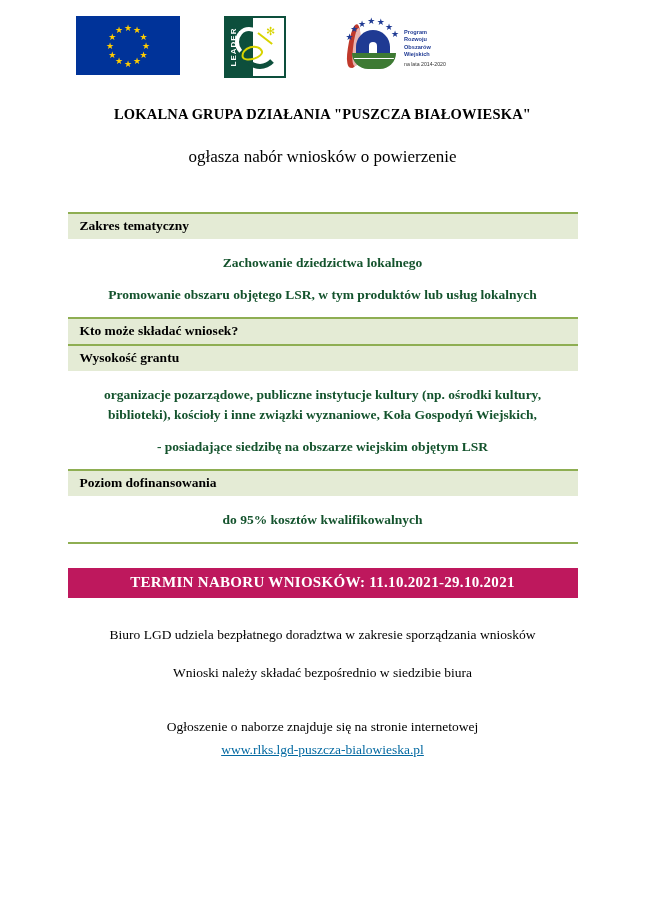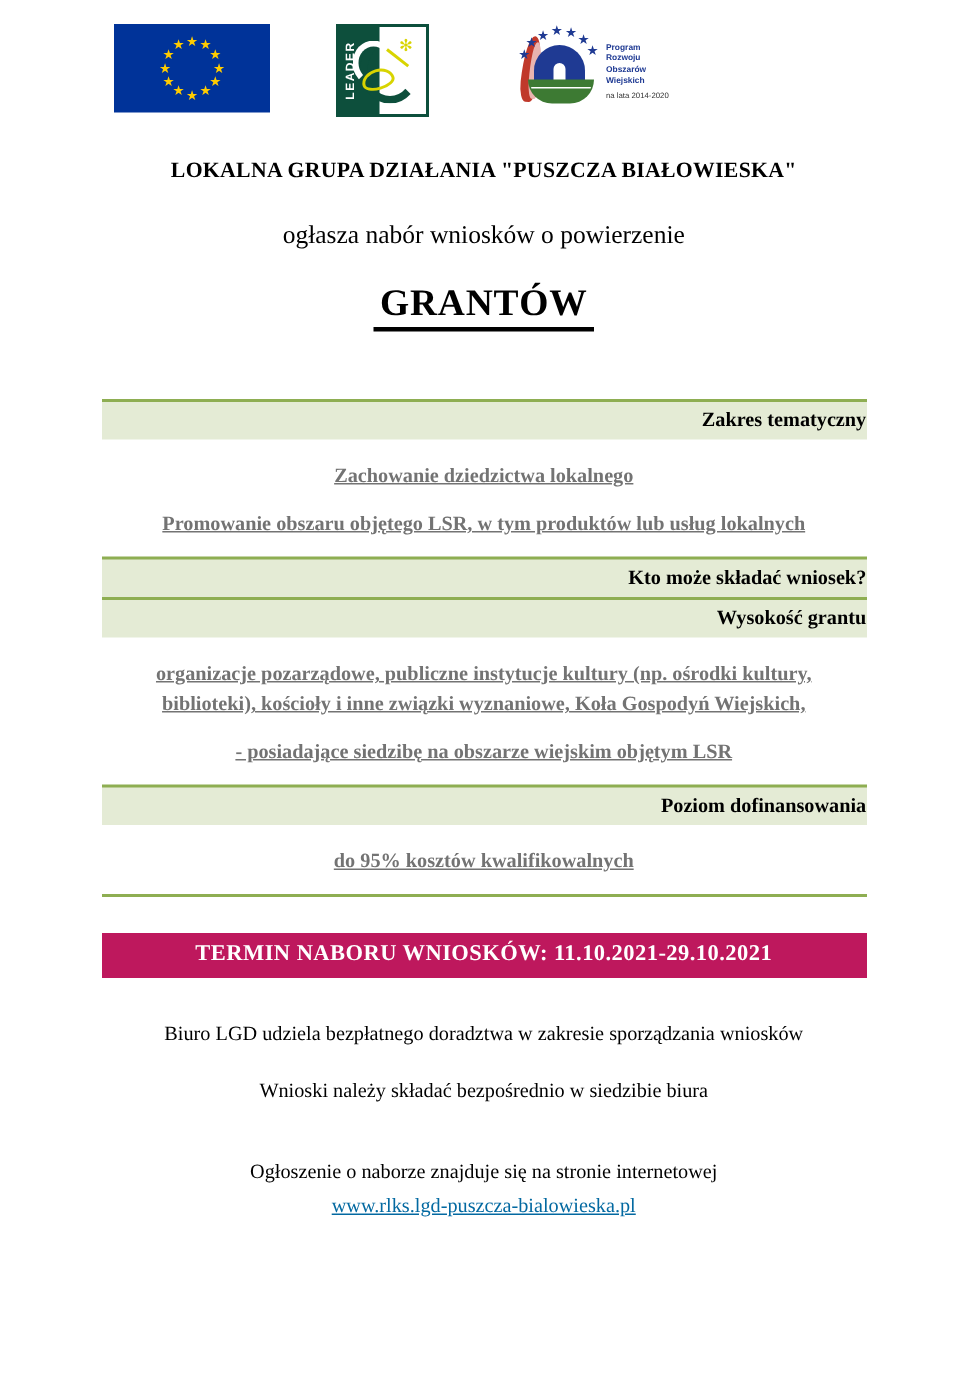--- a/index.html
+++ b/index.html
@@ -275,34 +275,33 @@
 
   
   .info-table {
     width: 510px;
     margin: 45px auto 0 auto;
     border-collapse: collapse;
   }
   .sec-head {
     background: #e4ebd5;
     border-top: 2px solid #8eae52;
-    text-align: right;
+    text-align: left;
     font-weight: bold;
     font-size: 13.5px;
     padding: 4px 0 5px 12px;
     color: #000000;
   }
   .sec-body {
     text-align: center;
-    color: #737373;
+    color: #14532d;
     font-weight: bold;
     font-size: 13.5px;
     line-height: 20px;
     padding: 14px 6px 12px 6px;
-    text-decoration: underline;
   }
   .sec-body p { margin: 0 0 12px 0; }
   .sec-body p:last-child { margin-bottom: 0; }
   .table-bottom-rule {
     height: 0;
     border-top: 2px solid #8eae52;
   }
 
   
   .deadline-banner {
@@ -395,23 +394,20 @@
           <span>Wiejskich</span>
           <span class="prow-years">na lata 2014-2020</span>
         </div>
       </div>
     </div>
   </div>
 
   <div class="title-block">
     <div class="org-title">LOKALNA GRUPA DZIAŁANIA "PUSZCZA BIAŁOWIESKA"</div>
     <div class="subtitle">ogłasza nabór wniosków o powierzenie</div>
-    <div>
-      <span class="grant-word">GRANTÓW</span>
-    </div>
   </div>
 
   <table class="info-table">
     <tbody>
       <tr>
         <td class="sec-head">Zakres tematyczny</td>
       </tr>
       <tr>
         <td class="sec-body">
           <p>Zachowanie dziedzictwa lokalnego</p>

